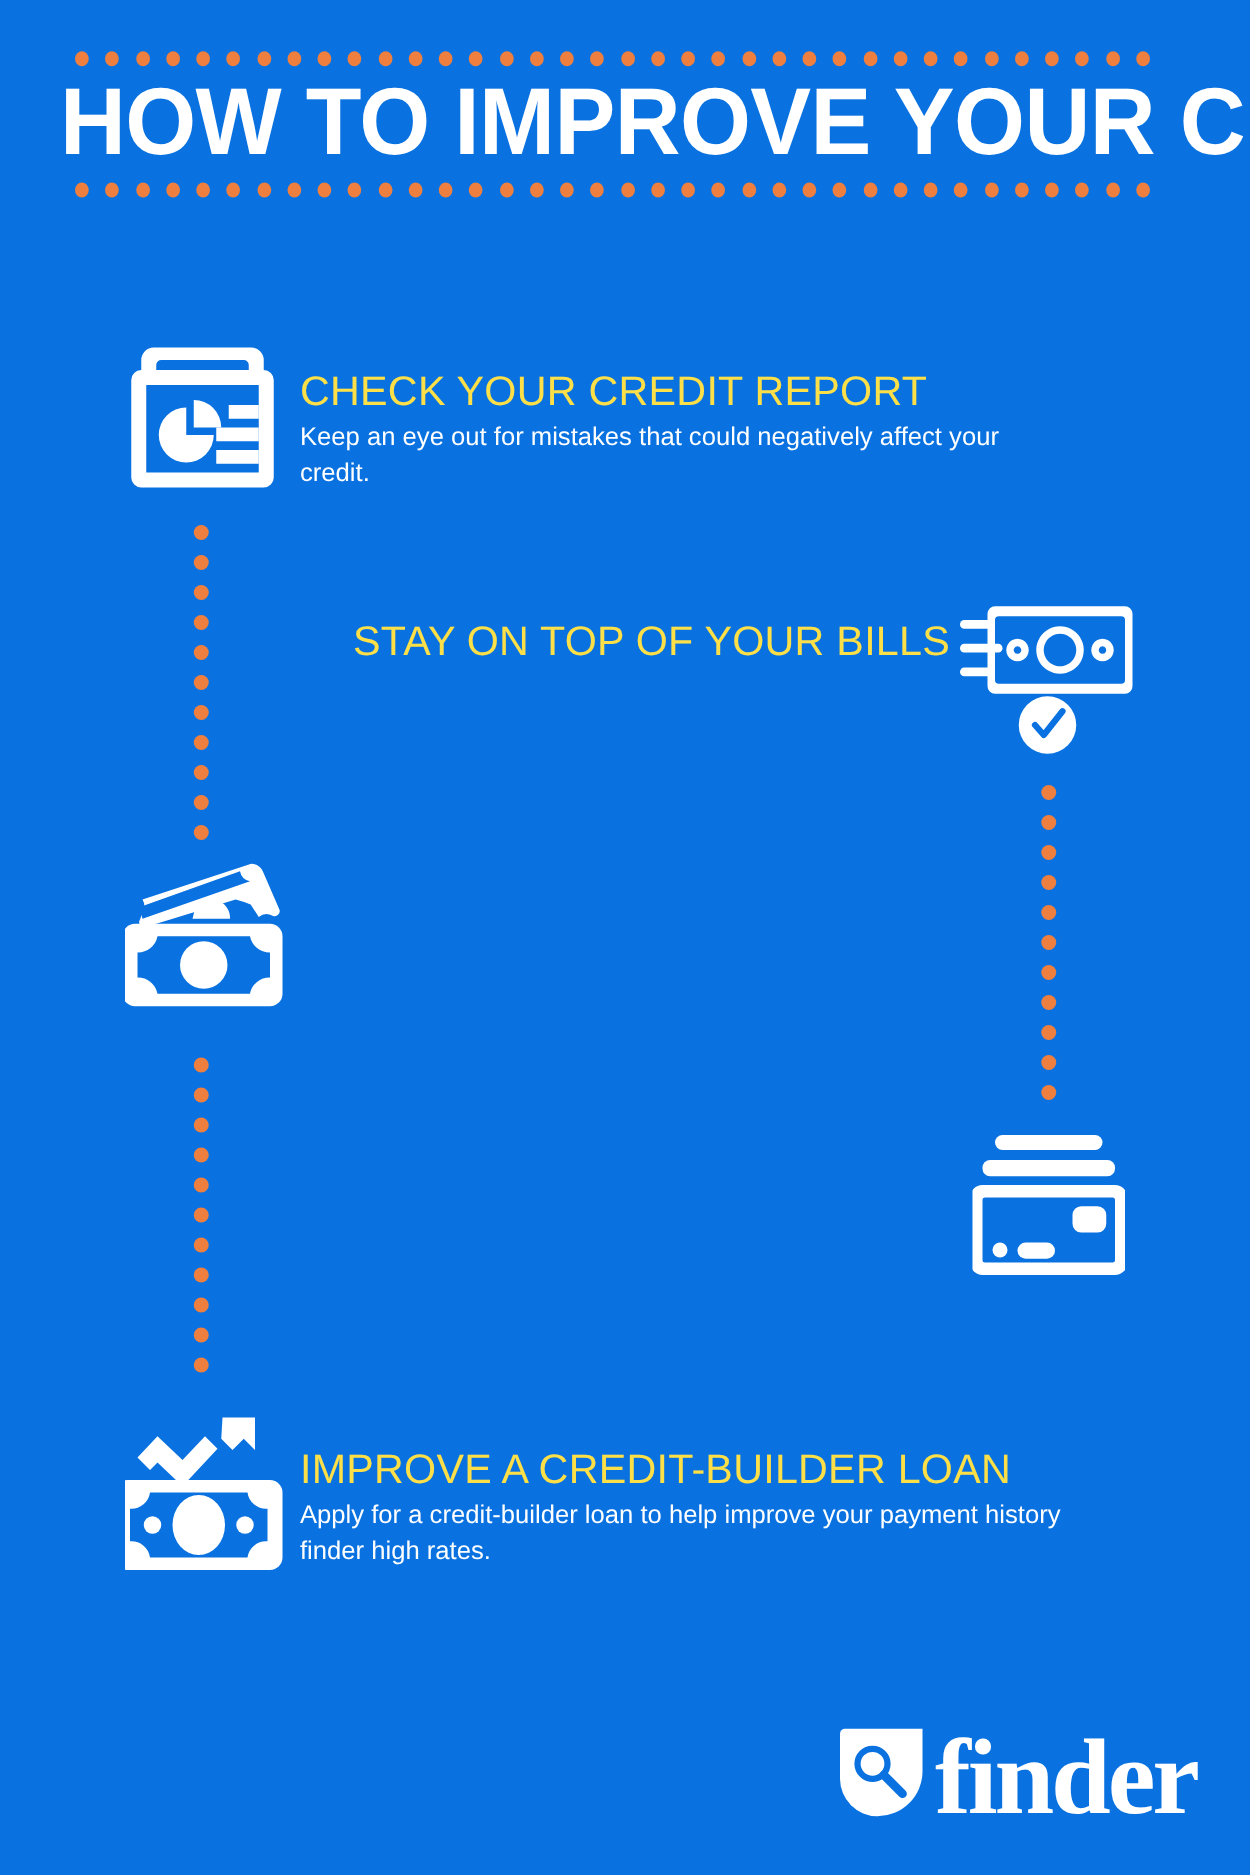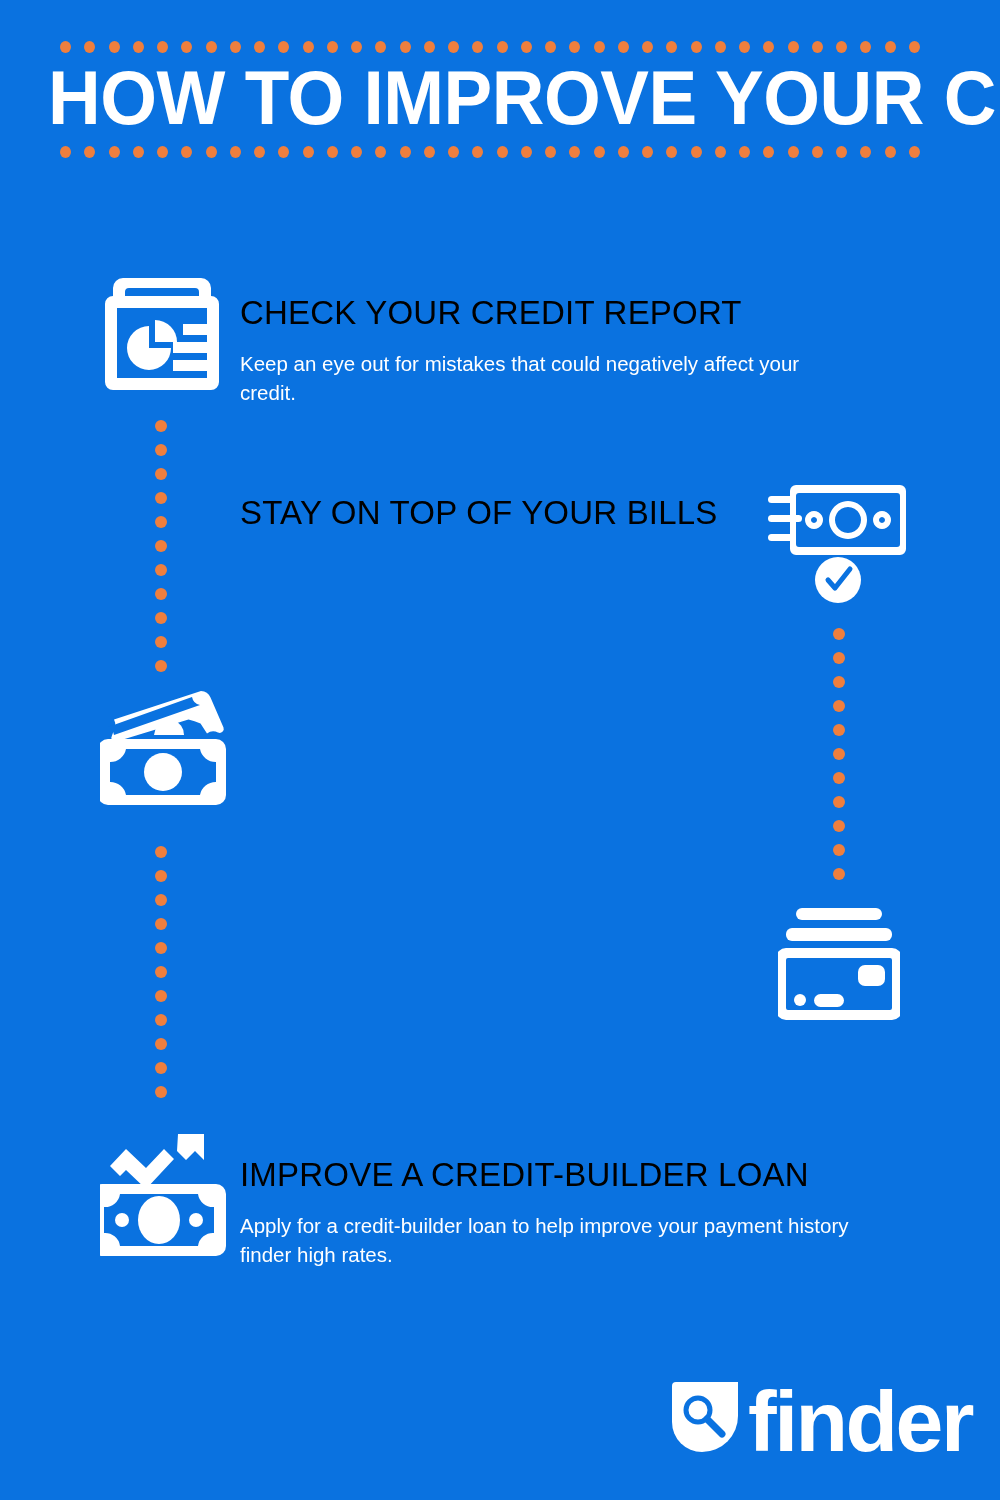--- a/index.html
+++ b/index.html
@@ -71,36 +71,36 @@
     flex: 0 0 auto;
   }
   .dot-col-1 { left: 154px; top: 420px;  height: 252px; }
   .dot-col-2 { left: 832px; top: 628px;  height: 252px; }
   .dot-col-3 { left: 154px; top: 846px;  height: 252px; }
 
   
   .section { position: absolute; }
 
   .sec-title {
-    color: #000000;
+    color: #fde047;
     font-size: 33px;
     line-height: 40px;
     font-weight: normal;
     letter-spacing: 0.2px;
     white-space: nowrap;
     margin: 0;
   }
   .sec-body {
     color: #ffffff;
     font-size: 20.5px;
     line-height: 29px;
     font-weight: normal;
-    margin: 16px 0 0 0;
-  }
-  .align-right { }
+    margin: 2px 0 0 0;
+  }
+  .align-right { text-align: right; }
 
   .icon-box { position: absolute; }
 
   
   .sec1 { left: 240px; top: 293px; width: 600px; }
   .sec1-icon { left: 103px; top: 274px; }
 
   .sec2 { left: 240px; top: 493px; width: 520px; }
   .sec2-icon { left: 768px; top: 475px; }
 
@@ -112,22 +112,23 @@
 
   .sec5 { left: 240px; top: 1155px; width: 640px; }
   .sec5-icon { left: 100px; top: 1132px; }
 
   
   .logo {
     position: absolute;
     left: 668px;
     top: 1378px;
     display: flex;
-    align-items: center;
+    align-items: flex-end;
     gap: 6px;
+    font-family: Liberation Serif, serif;
   }
   .logo-word {
     color: #ffffff;
     font-size: 86px;
     line-height: 86px;
     font-weight: bold;
     letter-spacing: -2.5px;
   }
 </style>
 </head>

